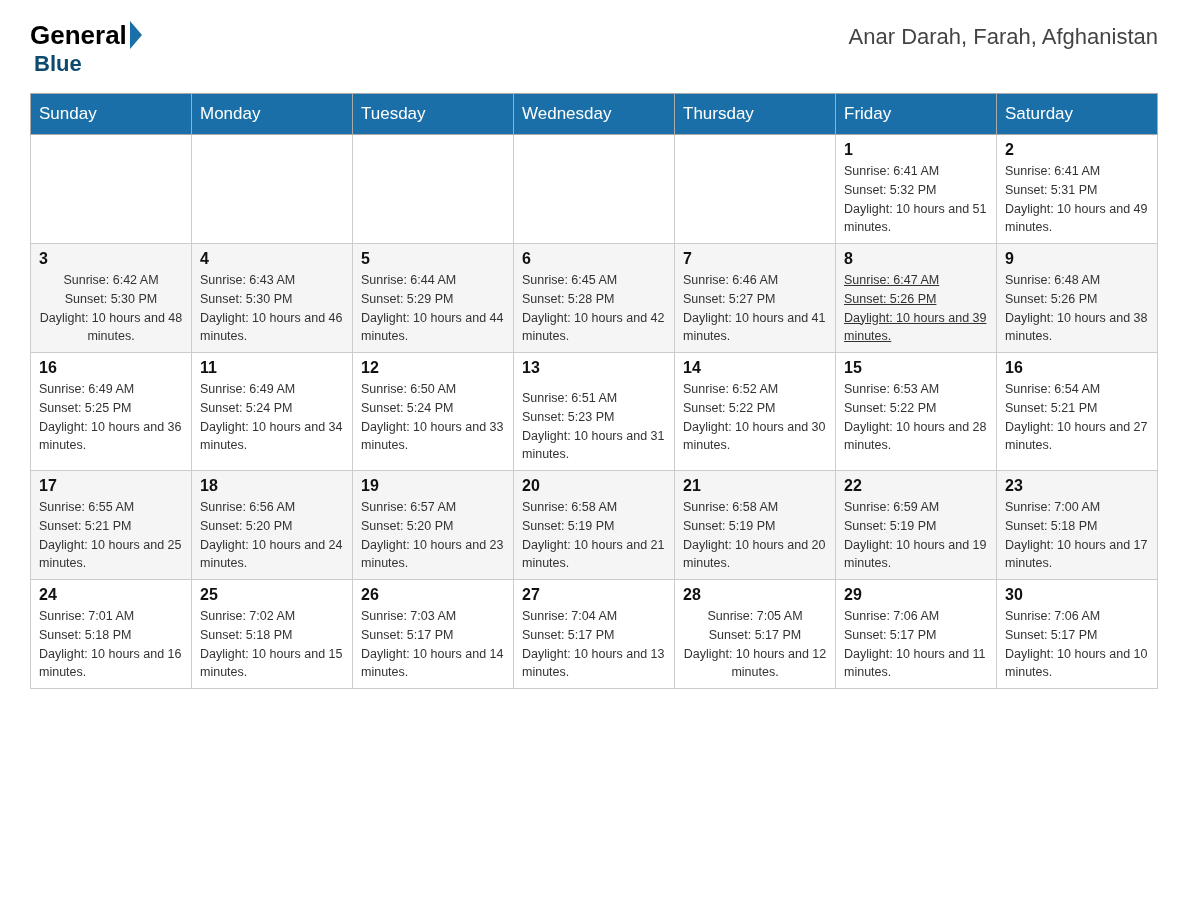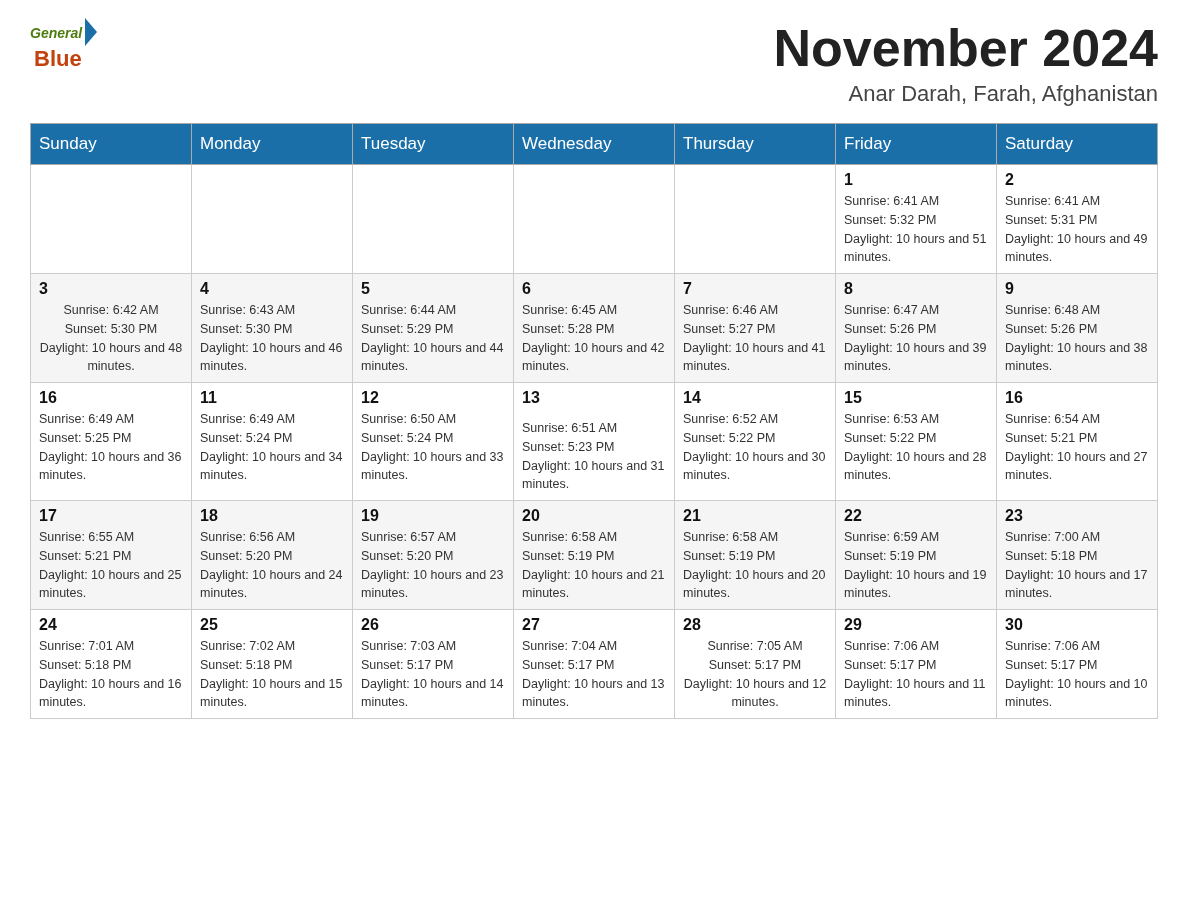--- a/index.html
+++ b/index.html
@@ -19,38 +19,37 @@
     .logo {
       display: flex;
       flex-direction: column;
       align-items: flex-start;
     }
     .logo-top {
       display: flex;
       align-items: center;
     }
     .logo-general {
-      font-size: 14px;
+      font-size: 26px;
       font-weight: bold;
-      color: #4d7c0f;
-      font-style: italic;
+      color: #000000;
     }
     .logo-arrow {
       width: 0;
       height: 0;
       border-left: 12px solid #1a6fa8;
       border-top: 14px solid transparent;
       border-bottom: 14px solid transparent;
       margin-left: 3px;
       margin-top: -2px;
     }
     .logo-bottom {
       font-size: 22px;
       font-weight: bold;
-      color: #c2410c;
+      color: #0c4a6e;
       margin-left: 2px;
     }
     .title-area {
       text-align: right;
     }
     .month-title {
       font-size: 52px;
       font-weight: bold;
       color: #222;
       line-height: 1.1;
@@ -113,21 +112,20 @@
   <div class="logo">
     <div class="logo-top">
       <span class="logo-general">General</span>
       <div class="logo-arrow"></div>
     </div>
     <div style="display:flex;align-items:center;margin-left:2px;">
       <span class="logo-bottom">Blue</span>
     </div>
   </div>
   <div class="title-area">
-    <div class="month-title">November 2024</div>
     <div class="location">Anar Darah, Farah, Afghanistan</div>
   </div>
 </div>
 
 <table class="calendar">
   <thead>
     <tr>
     <th>Sunday</th>
         <th>Monday</th>
         <th>Tuesday</th>
@@ -183,21 +181,21 @@
 Daylight: 10 hours and 42 minutes.</div>
         </td>
         <td>
           <span class="day-num">7</span>
           <div class="day-info" style="white-space: pre-line;">Sunrise: 6:46 AM
 Sunset: 5:27 PM
 Daylight: 10 hours and 41 minutes.</div>
         </td>
         <td>
           <span class="day-num">8</span>
-          <div class="day-info" style="white-space: pre-line;">Sunrise: 6:47 AM
+          <div class="day-info" style="white-space: pre-line; text-decoration: underline;">Sunrise: 6:47 AM
 Sunset: 5:26 PM
 Daylight: 10 hours and 39 minutes.</div>
         </td>
         <td>
           <span class="day-num">9</span>
           <div class="day-info" style="white-space: pre-line;">Sunrise: 6:48 AM
 Sunset: 5:26 PM
 Daylight: 10 hours and 38 minutes.</div>
         </td>
       </tr>

